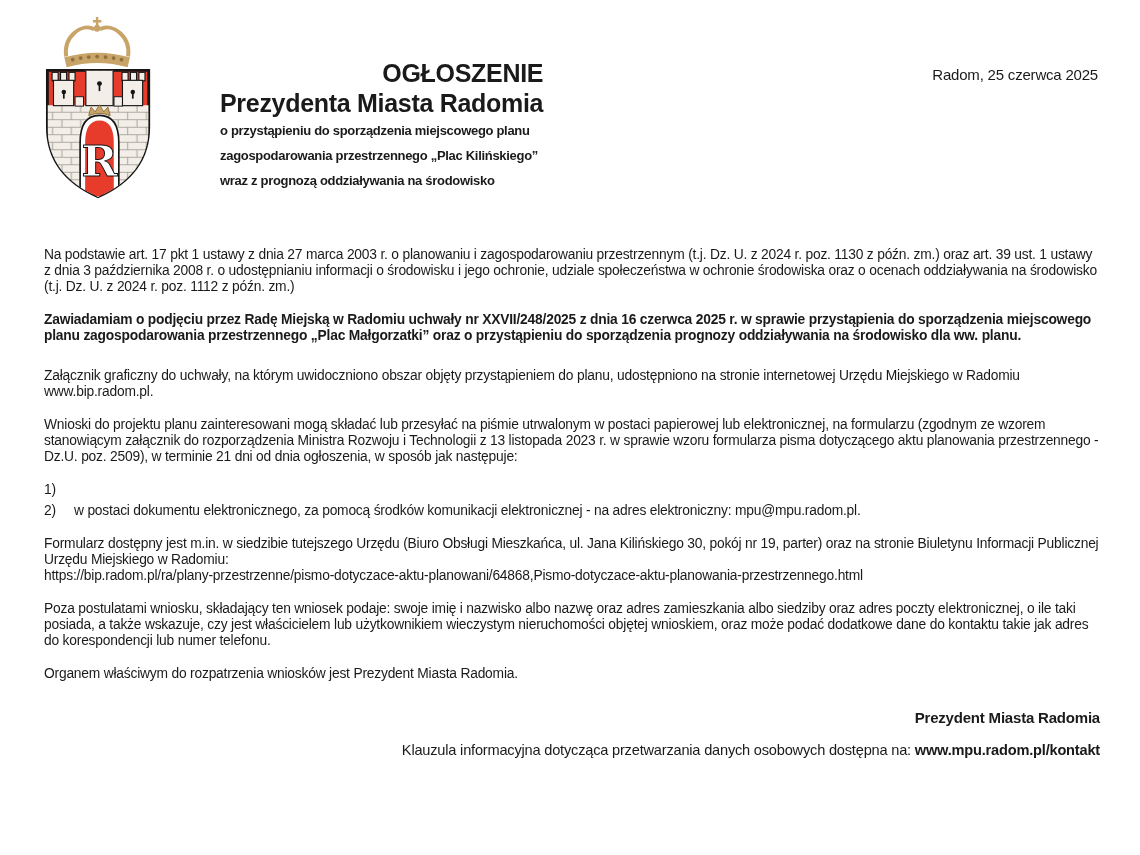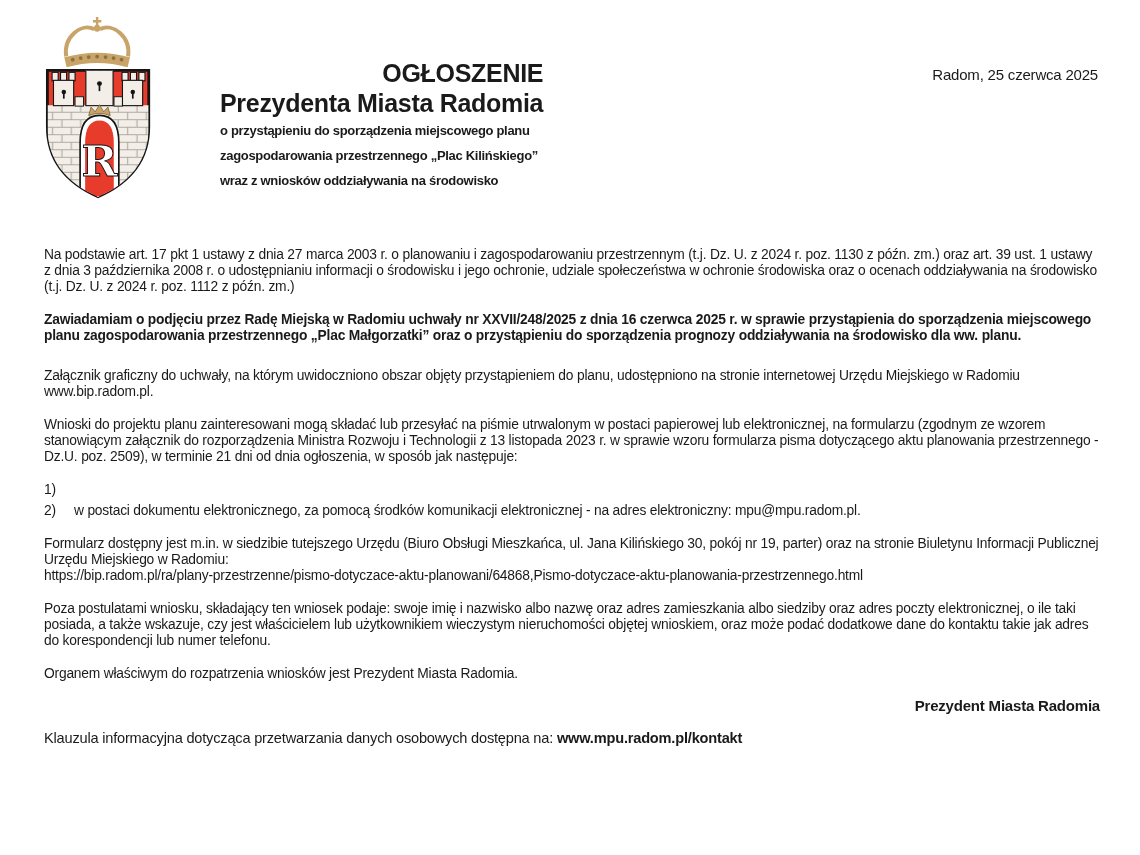--- a/index.html
+++ b/index.html
@@ -18,22 +18,22 @@
     font-size:13.8px;line-height:16px;letter-spacing:-0.2px;
   }
   .para{margin:0 0 0 0;}
   .mt{margin-top:17px;}
   .mt-big{margin-top:24px;}
   .bold{font-weight:bold;}
   .list{margin-top:17px;}
   .list-row{display:flex;}
   .list-row + .list-row{margin-top:5px;}
   .list-marker{width:30px;flex:0 0 30px;}
-  .sig{margin-top:16px;text-align:right;font-weight:bold;font-size:15px;}
-  .clause{margin-top:16px;text-align:left;font-size:14.6px;}
+  .sig{margin-top:28px;text-align:right;font-weight:bold;font-size:15px;}
+  .clause{margin-top:16px;text-align:right;font-size:14.6px;}
   .clause .url{font-weight:bold;}
 </style>
 </head>
 <body>
 
 <div class="coa">
   <svg viewBox="0 0 130 200" width="122" height="192">
     <g>
       <path d="M63,3 V13 M58.5,7.5 H67.5" stroke="#c9a469" stroke-width="2.6" fill="none"></path>
       <ellipse cx="63" cy="15" rx="3.4" ry="3.8" fill="#c9a469"></ellipse>
@@ -96,21 +96,21 @@
   </svg>
 </div>
 
 <div class="dateline">Radom, 25 czerwca 2025</div>
 
 <div class="titles">
   <div class="title-main">OGŁOSZENIE</div>
   <div class="title-main">Prezydenta Miasta Radomia</div>
   <div class="subtitle">o przystąpieniu do sporządzenia miejscowego planu</div>
   <div class="subtitle">zagospodarowania przestrzennego „Plac Kilińskiego”</div>
-  <div class="subtitle">wraz z wniosków oddziaływania na środowisko</div>
+  <div class="subtitle">wraz z prognozą oddziaływania na środowisko</div>
 </div>
 
 <div class="main">
   <p class="para">Na podstawie art. 17 pkt 1 ustawy z dnia 27 marca 2003 r. o planowaniu i zagospodarowaniu przestrzennym (t.j. Dz. U. z 2024 r. poz. 1130 z późn. zm.) oraz art. 39 ust. 1 ustawy z dnia 3 października 2008 r. o udostępnianiu informacji o środowisku i jego ochronie, udziale społeczeństwa w ochronie środowiska oraz o ocenach oddziaływania na środowisko (t.j. Dz. U. z 2024 r. poz. 1112 z późn. zm.)</p>
 
   <p class="para mt bold">Zawiadamiam o podjęciu przez Radę Miejską w Radomiu uchwały nr  XXVII/248/2025 z dnia 16 czerwca 2025 r. w sprawie przystąpienia do sporządzenia miejscowego planu zagospodarowania przestrzennego „Plac Małgorzatki” oraz  o przystąpieniu do sporządzenia prognozy oddziaływania na środowisko dla ww.  planu.</p>
 
   <p class="para mt-big">Załącznik graficzny do uchwały, na którym uwidoczniono obszar objęty przystąpieniem do planu, udostępniono na stronie internetowej Urzędu Miejskiego w Radomiu www.bip.radom.pl.</p>
 
   <p class="para mt">Wnioski do projektu planu zainteresowani mogą składać lub przesyłać na piśmie utrwalonym w postaci papierowej lub elektronicznej, na formularzu (zgodnym ze wzorem stanowiącym załącznik do rozporządzenia Ministra Rozwoju i Technologii z 13 listopada 2023 r. w sprawie wzoru formularza pisma dotyczącego aktu planowania przestrzennego - Dz.U. poz. 2509), w terminie 21 dni od dnia ogłoszenia, w sposób jak następuje:</p>

